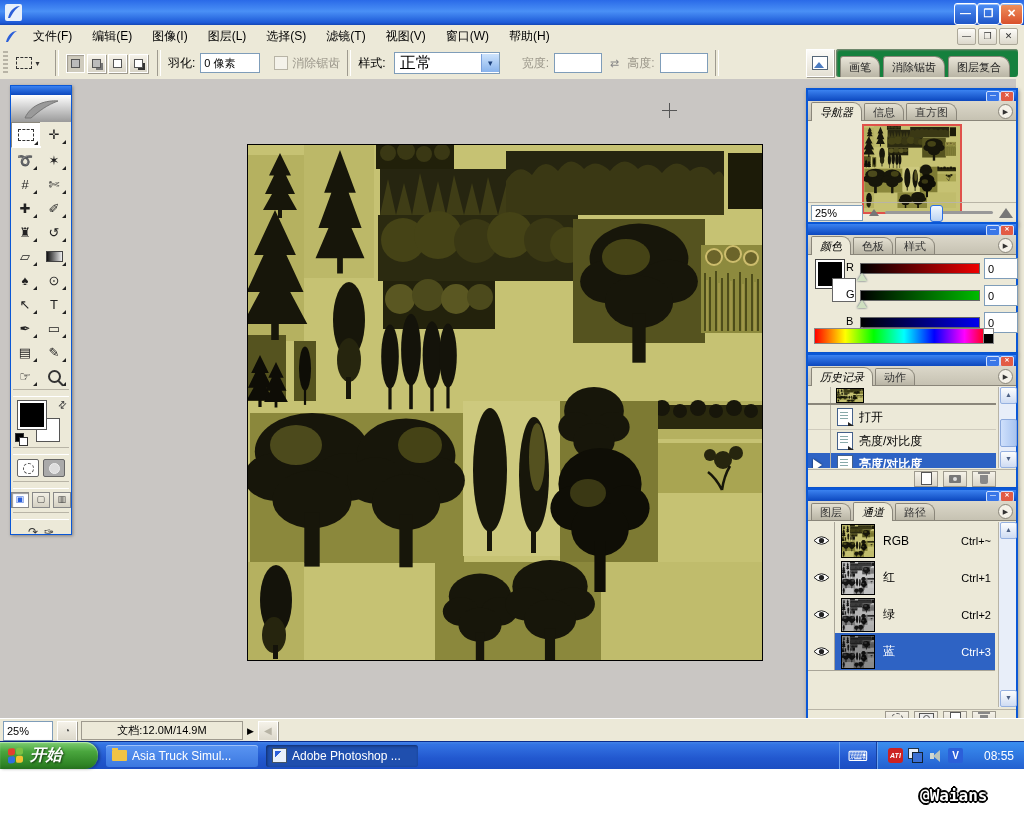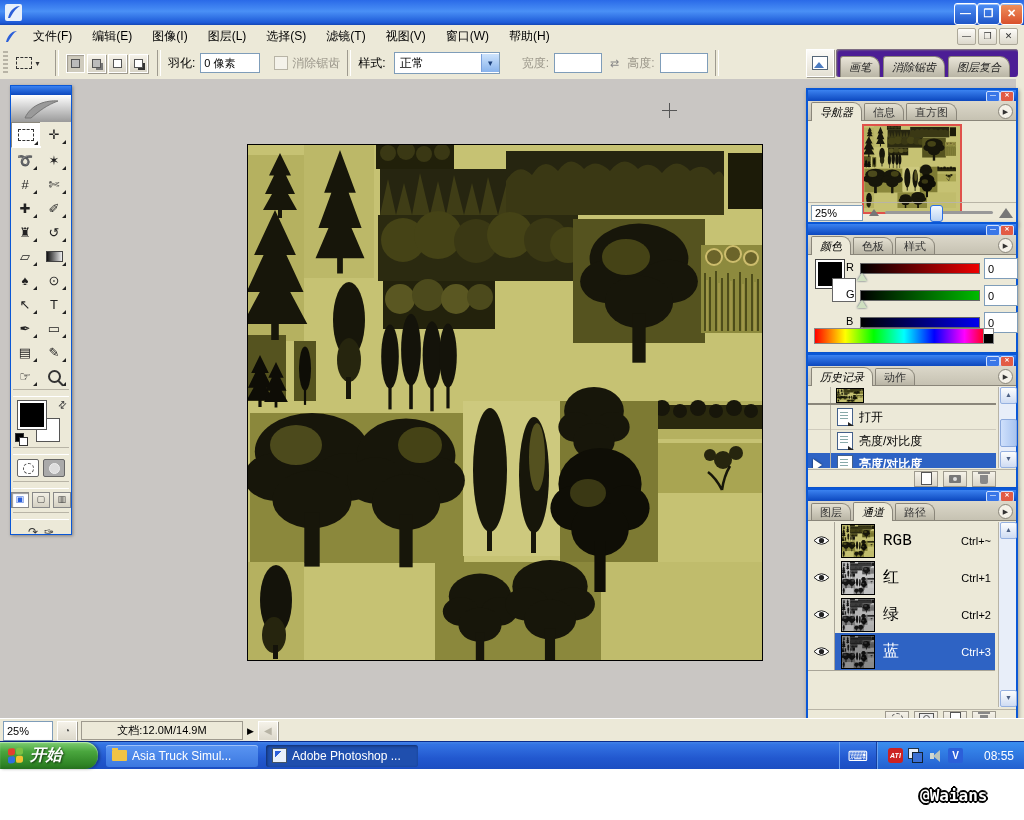--- a/index.html
+++ b/index.html
@@ -33,31 +33,31 @@
     background:linear-gradient(#f5f2e9,#d9d5c7);box-shadow:1px 1px 0 #9e9a8e;position:relative;}
   .modebtn.pressed{background:#cfcbbd;box-shadow:inset 1px 1px 1px #9e9a8e;}
   .modebtn i{position:absolute;left:4px;top:4px;width:7px;height:7px;border:1px solid #555;background:#bbb;}
   .modebtn.m2 i{box-shadow:3px 3px 0 -1px #777;}
   .modebtn.m3 i{background:#fff;}
   .modebtn.m4 i{box-shadow:3px 3px 0 -1px #333;background:#fff;}
   .xpinput{height:18px;border:1px solid #7f9db9;background:#fff;font-size:11px;padding:0 3px;
     font-family:"Liberation Sans",sans-serif;}
   .graylabel{color:#9a968a;}
   .combo{display:flex;align-items:center;height:20px;border:1px solid #7f9db9;background:#fff;}
-  .combo .val{padding:1px 5px;font-size:12px;flex:1;}
+  .combo .val{padding:1px 5px;font-size:16px;flex:1;}
   .cbbtn{width:17px;height:18px;background:linear-gradient(#cde3fc,#88b3ec);border-left:1px solid #7aa0dc;
     color:#1b3f7a;font-size:9px;line-height:18px;text-align:center;}
   .chk{width:12px;height:12px;border:1px solid #b8b4a6;background:#f4f2ea;margin-right:4px;}
   .filebr{width:26px;height:26px;border:1px solid #fff;box-shadow:1px 1px 0 #9e9a8e;
     background:linear-gradient(#fdfcf9,#e4e0d3);display:flex;align-items:center;justify-content:center;}
   .filebr b{width:14px;height:12px;background:#fff;border:1px solid #567;display:block;position:relative;}
   .filebr b::after{content:"";position:absolute;left:1px;bottom:1px;border-left:5px solid transparent;
     border-right:5px solid transparent;border-bottom:6px solid #4a7ac0;}
-  #palettewell{position:absolute;right:6px;top:49px;width:178px;height:28px;background:#4c1d95;
-    box-shadow:inset 1px 1px 2px #8d897d;border-radius:3px;display:flex;align-items:flex-end;padding-left:4px;font-style:italic;}
+  #palettewell{position:absolute;right:6px;top:49px;width:178px;height:28px;background:#15803d;
+    box-shadow:inset 1px 1px 2px #8d897d;border-radius:3px;display:flex;align-items:flex-end;padding-left:4px;}
   .welltab{height:20px;line-height:20px;font-size:11px;padding:0 8px;margin-right:3px;color:#222;
     background:linear-gradient(#e9e5d8,#b9b5a5);border:1px solid #8a867a;border-bottom:none;
     border-radius:3px 10px 0 0;}
   
   #workspace{position:absolute;left:0;top:79px;width:1016px;height:639px;background:#c9c6c3;}
   #rmargin{position:absolute;left:1016px;top:79px;width:8px;height:639px;background:#ece9d8;}
   #canvas{position:absolute;left:247px;top:144px;width:514px;height:515px;border:1px solid #000;
     background:#c6c273;overflow:hidden;}
   .crossh{position:absolute;background:#555;}
   
@@ -163,21 +163,21 @@
   .newic{width:9px;height:11px;background:#fff;border:1px solid #555;}
   .ldsel{width:10px;height:10px;border:1px dashed #555;border-radius:50%;}
   .svsel{width:13px;height:10px;border:1px solid #555;background:#eee;display:flex;align-items:center;justify-content:center;}
   .svsel i{width:5px;height:5px;border:1px solid #555;border-radius:50%;}
   
   .chrow{position:absolute;left:0;width:187px;height:37px;display:flex;align-items:center;
     border-bottom:1px solid #a9a598;background:#ece9d8;}
   .chrow .eyecell{width:26px;height:100%;border-right:1px solid #a9a598;display:flex;align-items:center;
     justify-content:center;background:#ece9d8;flex:none;}
   .chthumb{width:32px;height:32px;border:1px solid #000;margin:0 8px 0 6px;flex:none;background:#c6c273;overflow:hidden;}
-  .chlabel{flex:1;font-size:16px;font-family:Liberation Mono, monospace;}
+  .chlabel{flex:1;font-size:12px;}
   .chshort{font-size:11px;margin-right:4px;}
   .chrow.selected{background:#2e63c4;}
   .chrow.selected .chlabel,.chrow.selected .chshort{color:#fff;}
   .gray1 svg{filter:grayscale(1) brightness(1.05);}
   .gray2 svg{filter:grayscale(1) brightness(.95);}
   .gray3 svg{filter:grayscale(1) brightness(.75);}
   .alphav svg{filter:grayscale(1) invert(1) contrast(1.6);}
   
   #statusbar{position:absolute;left:0;top:718px;width:1024px;height:23px;background:#ece9d8;
     border-top:1px solid #fff;display:flex;align-items:center;}

